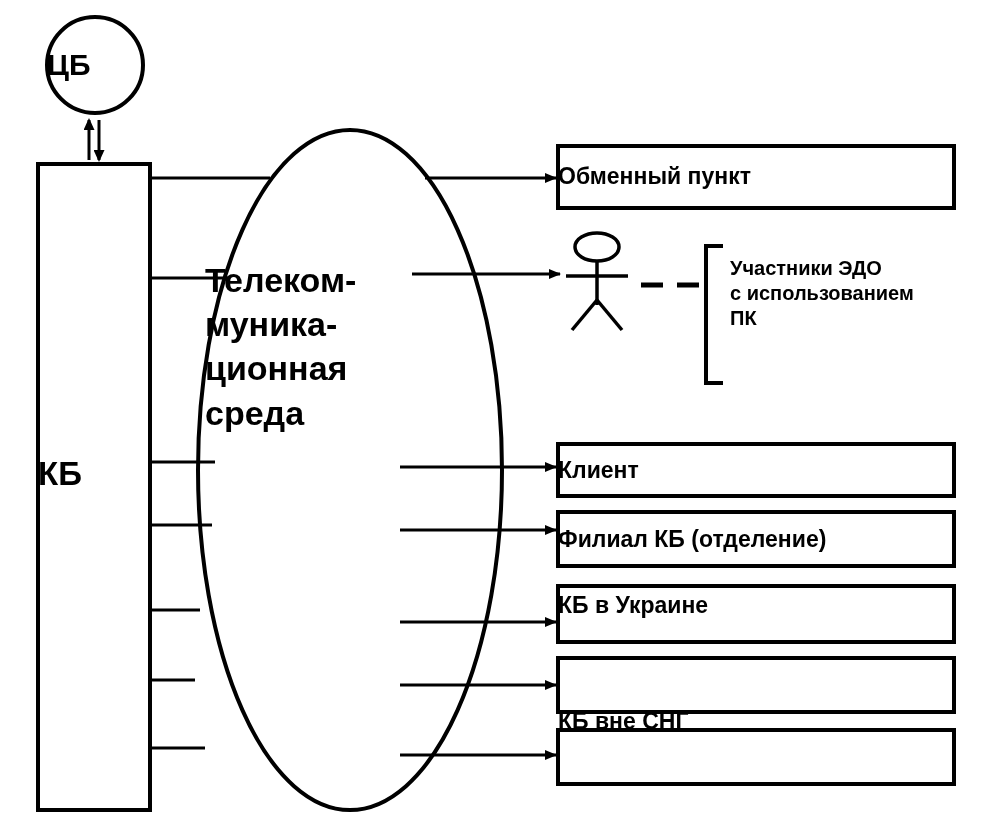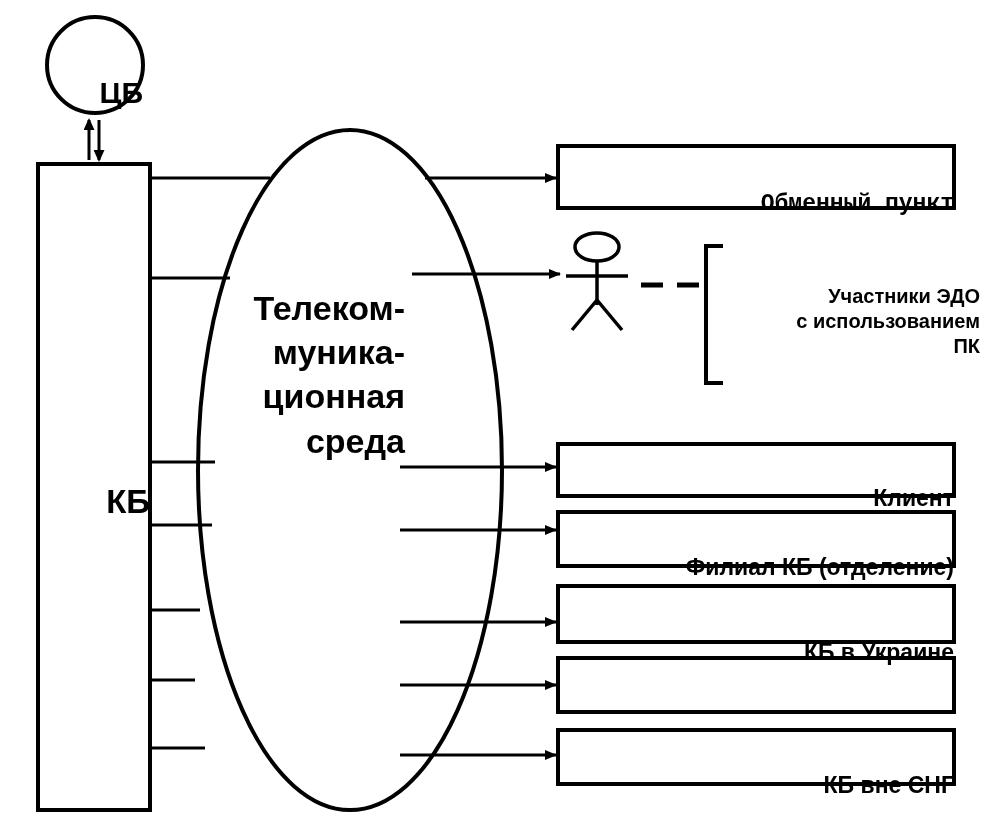--- a/index.html
+++ b/index.html
@@ -19,24 +19,23 @@
   }
   #diagram svg {
     position: absolute;
     top: 0;
     left: 0;
   }
   .node-label {
     position: absolute;
     font-weight: bold;
     color: #000000;
-    text-align: right;
+    text-align: left;
     line-height: 1.15;
     white-space: pre-line;
-    margin-top: 28px;
   }
   .cb-label {
     font-size: 30px;
   }
   .kb-label {
     font-size: 33px;
   }
   .cloud-label {
     font-size: 34px;
     line-height: 1.3;
@@ -132,28 +131,28 @@
 
   <div class="node-label cb-label" style="left:47px; top:48px; width:96px;">ЦБ</div>
 
   <div class="node-label kb-label" style="left:38px; top:455px; width:112px;">КБ</div>
 
   <div class="node-label cloud-label" style="left:205px; top:258px; width:200px;">Телеком-
 муника-
 ционная
 среда</div>
 
-  <div class="node-label box-label" style="left:558px; top:163px; width:396px;font-family:Liberation Mono, monospace;">Обменный пункт</div>
+  <div class="node-label box-label" style="left:558px; top:163px; width:396px;">Обменный пункт</div>
 
   <div class="node-label box-label" style="left:558px; top:526px; width:396px;">Филиал КБ (отделение)</div>
 
   <div class="node-label box-label" style="left:558px; top:457px; width:396px;">Клиент</div>
 
-  <div class="node-label box-label" style="left:558px; top:611px; width:396px;">КБ в Украине</div>
+  <div class="node-label box-label" style="left:558px; top:592px; width:396px;">КБ в Украине</div>
 
 
-  <div class="node-label box-label" style="left:558px; top:744px; width:396px;">КБ вне СНГ</div>
+  <div class="node-label box-label" style="left:558px; top:708px; width:396px;">КБ вне СНГ</div>
 
   <div class="node-label note-label" style="left:730px; top:256px; width:250px;">Участники ЭДО
 с использованием
 ПК</div>
 
 </div>
 
 </body></html>

